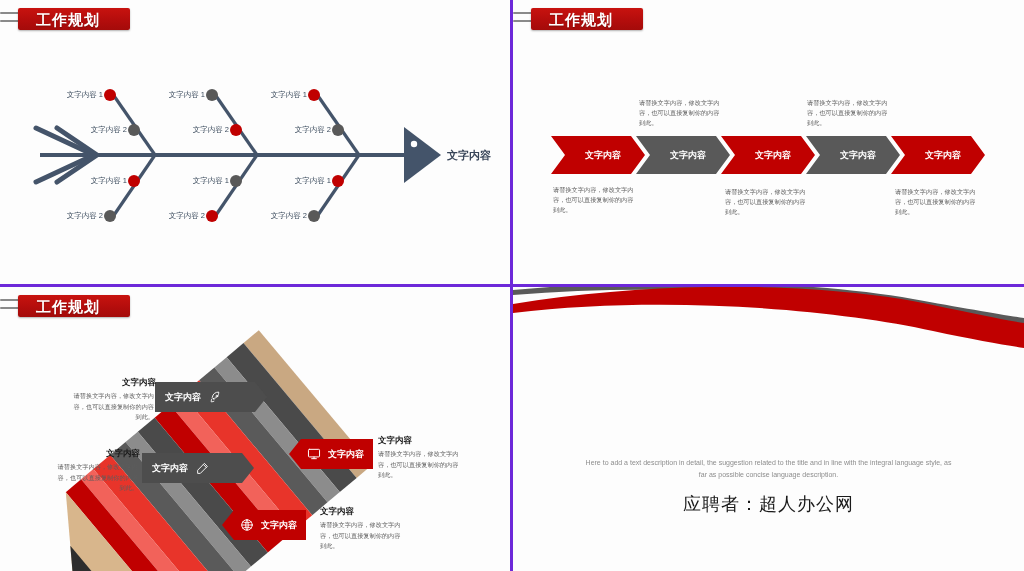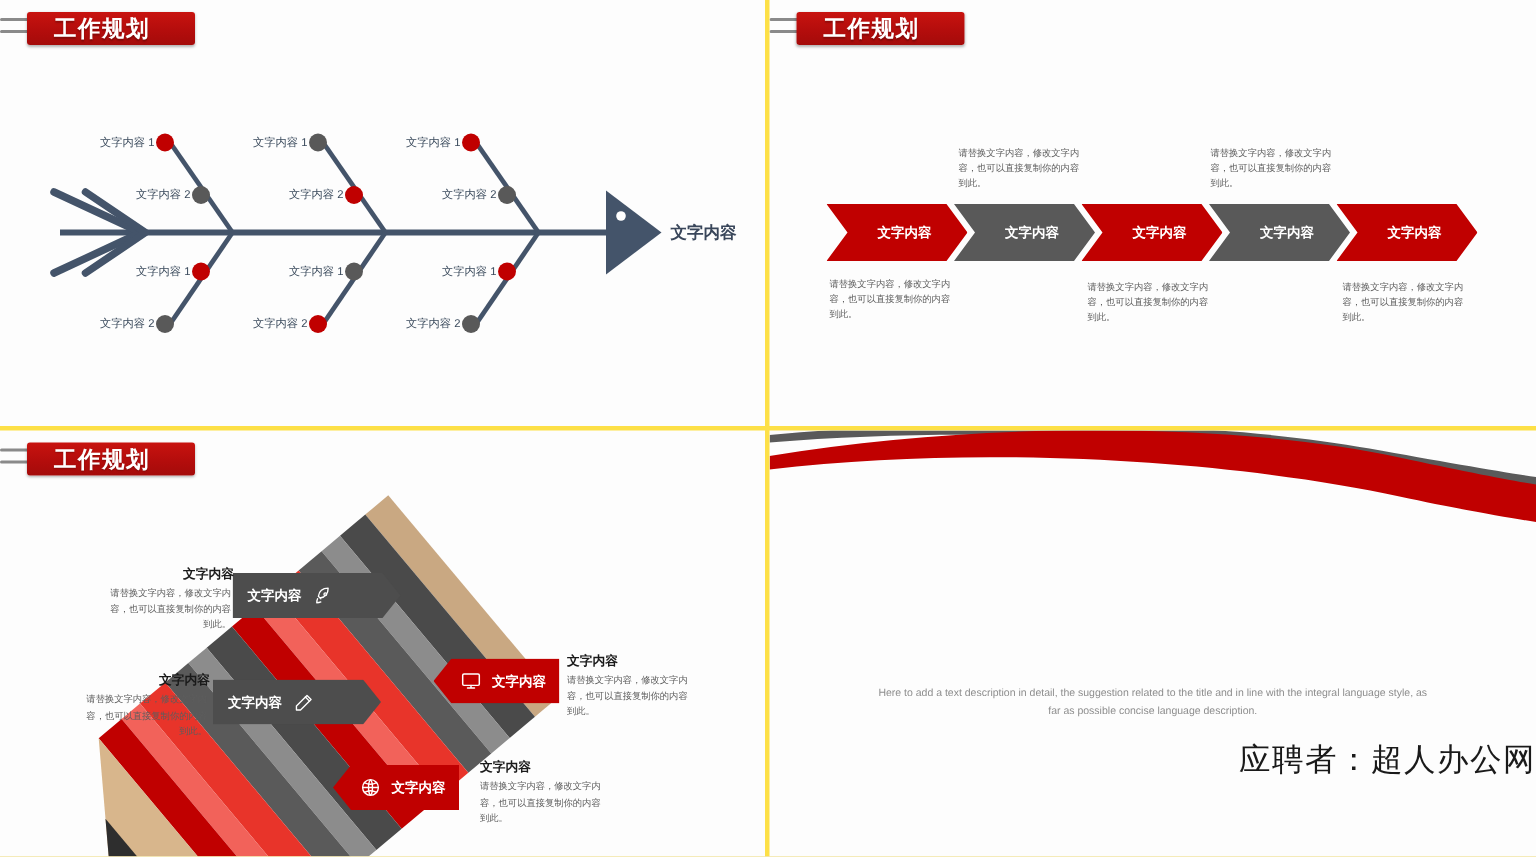--- a/index.html
+++ b/index.html
@@ -10,21 +10,21 @@
   body {
     width: 1024px;
     height: 571px;
     overflow: hidden;
     font-family: "Liberation Sans", "DejaVu Sans", sans-serif;
   }
   .grid {
     position: relative;
     width: 1024px;
     height: 571px;
-    background: #fde047;
+    background: #6d28d9;
   }
   .slide {
     position: absolute;
     background: #fdfdfd;
     overflow: hidden;
   }
   #slide-1 { left: 0;   top: 0;   width: 510px; height: 284px; }
   #slide-2 { left: 513px; top: 0;   width: 511px; height: 284px; }
   #slide-3 { left: 0;   top: 287px; width: 510px; height: 284px; }
   #slide-4 { left: 513px; top: 287px; width: 511px; height: 284px; }
@@ -197,23 +197,23 @@
     top: 170px;
     text-align: center;
     color: #8d8d8d;
     font-size: 7px;
     line-height: 1.75;
   }
   .thanks-author {
     position: absolute;
     left: 0; right: 0;
     top: 205px;
-    text-align: right;
+    text-align: center;
     color: #1a1a1a;
-    font-size: 21px;
+    font-size: 18px;
     letter-spacing: 1px;
   }
 </style>
 </head>
 <body>
 
 <div class="grid">
 
   <div class="slide" id="slide-1">
 

